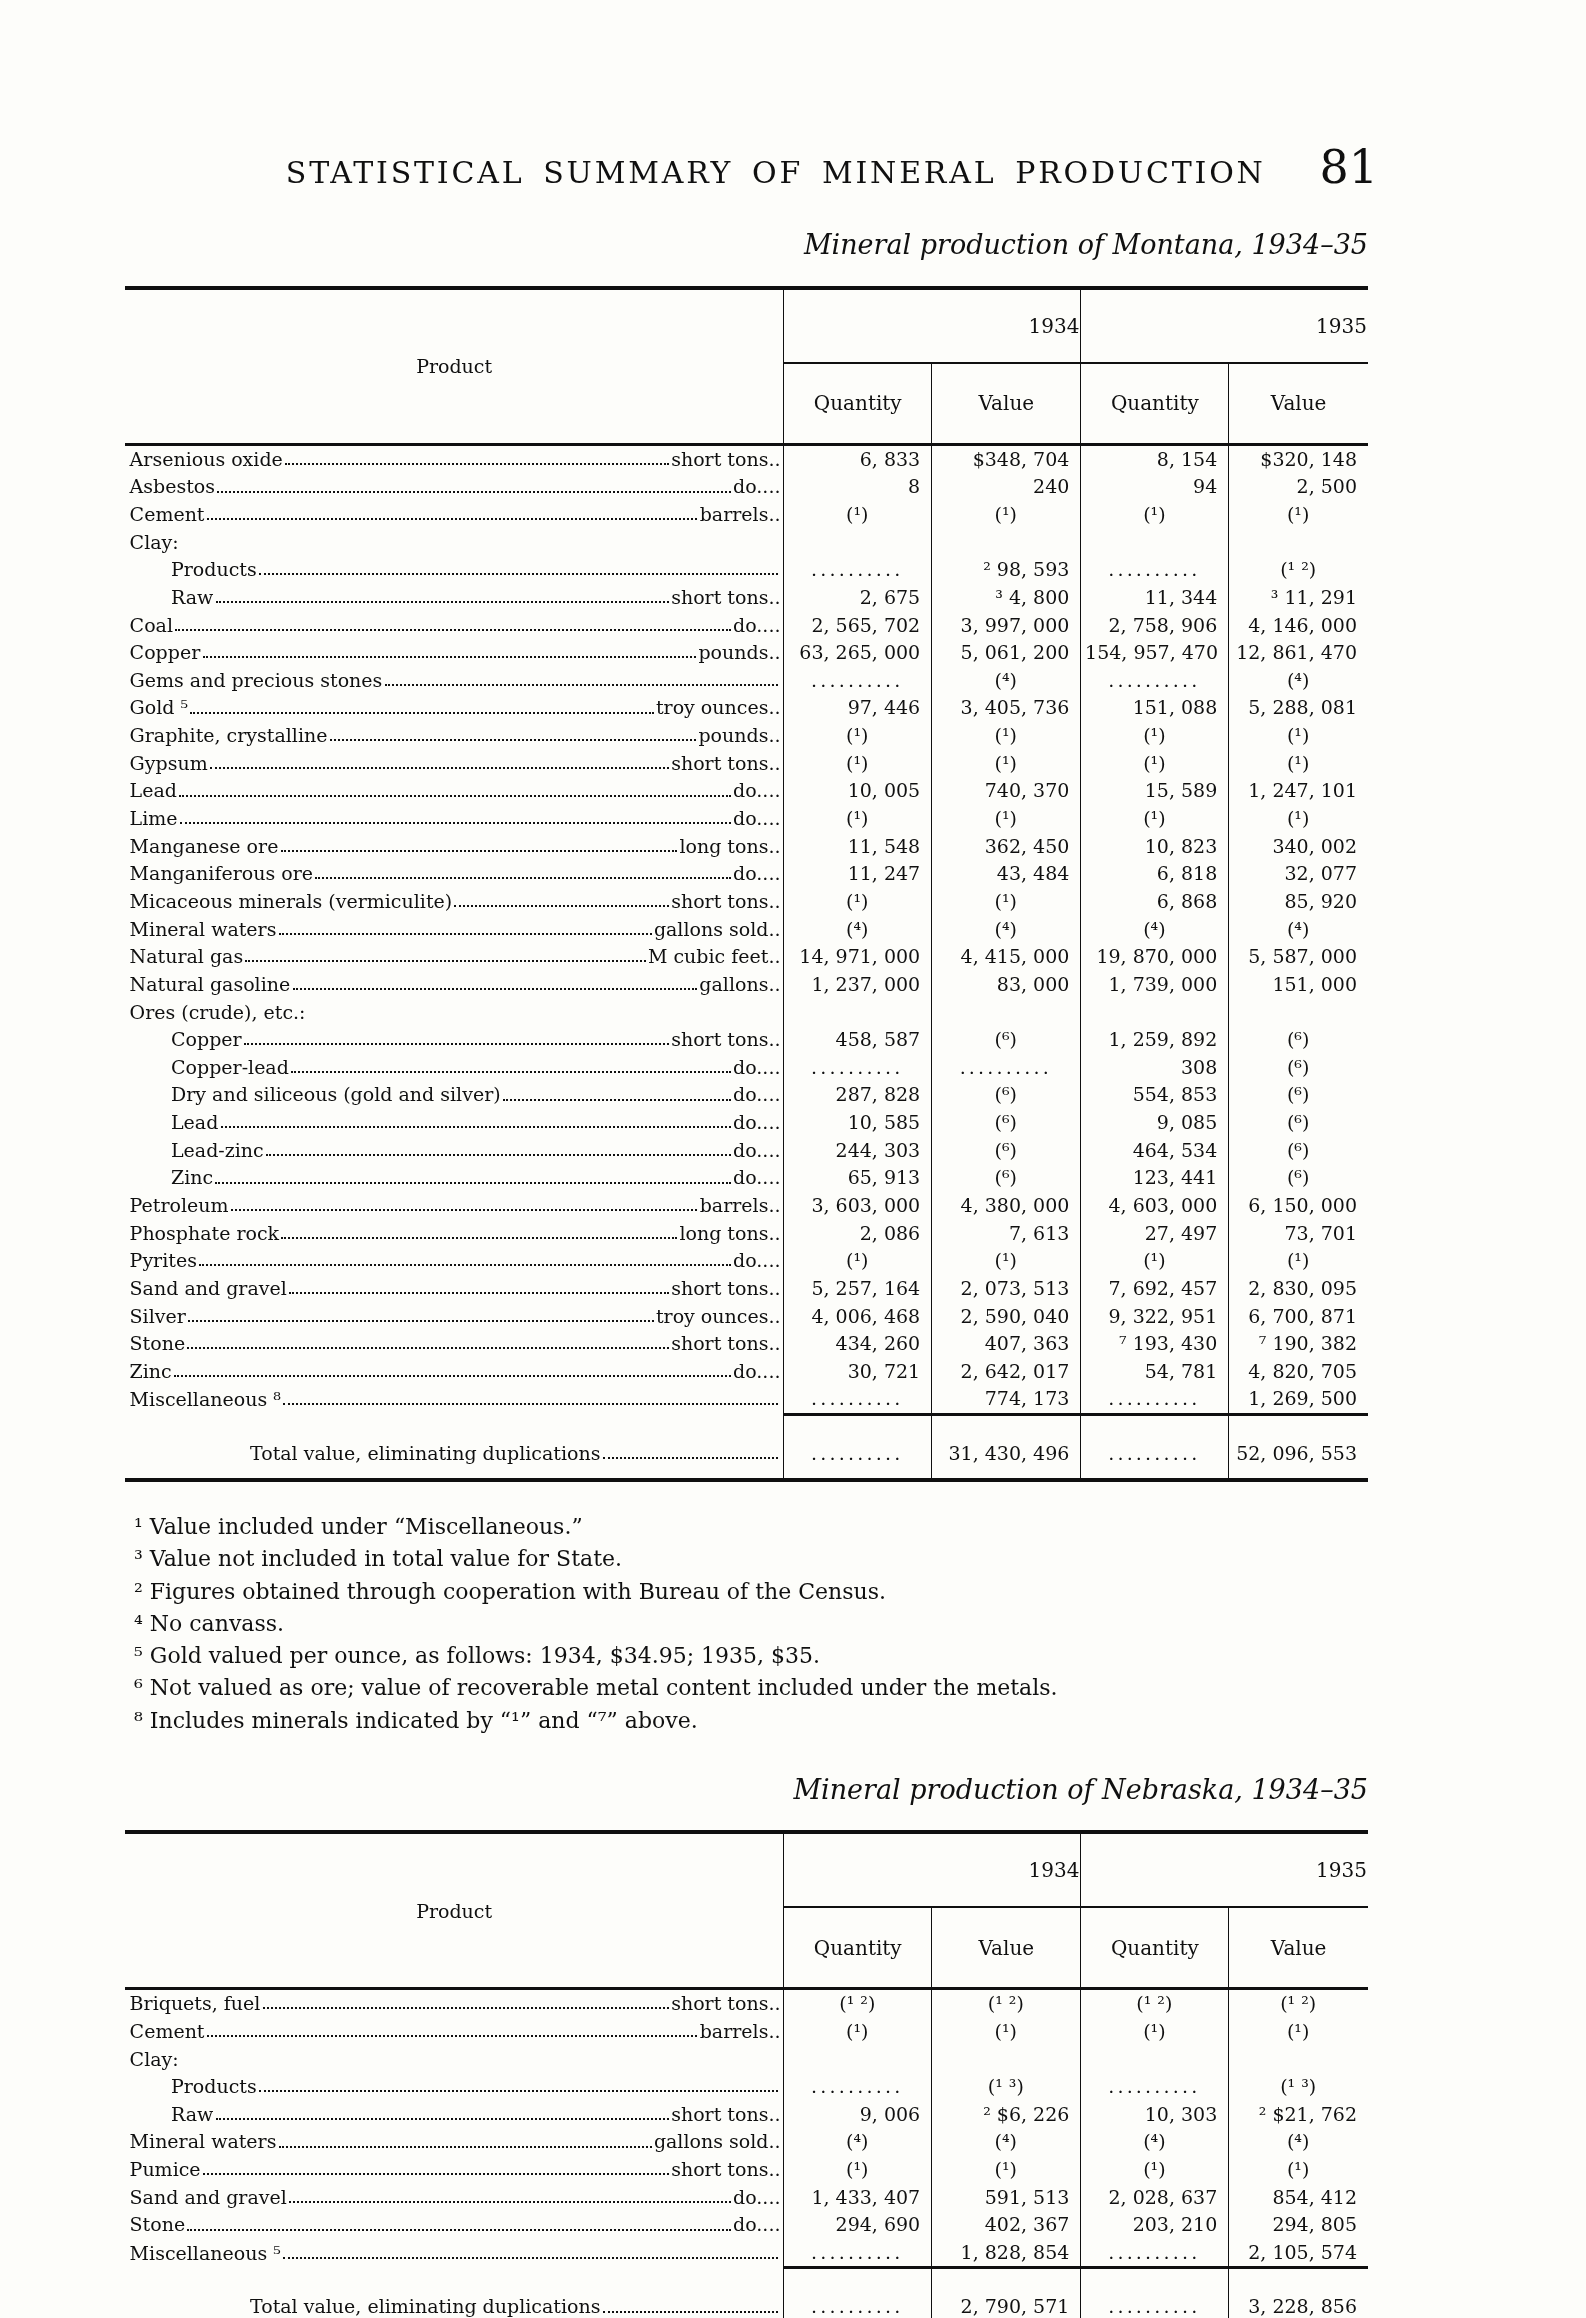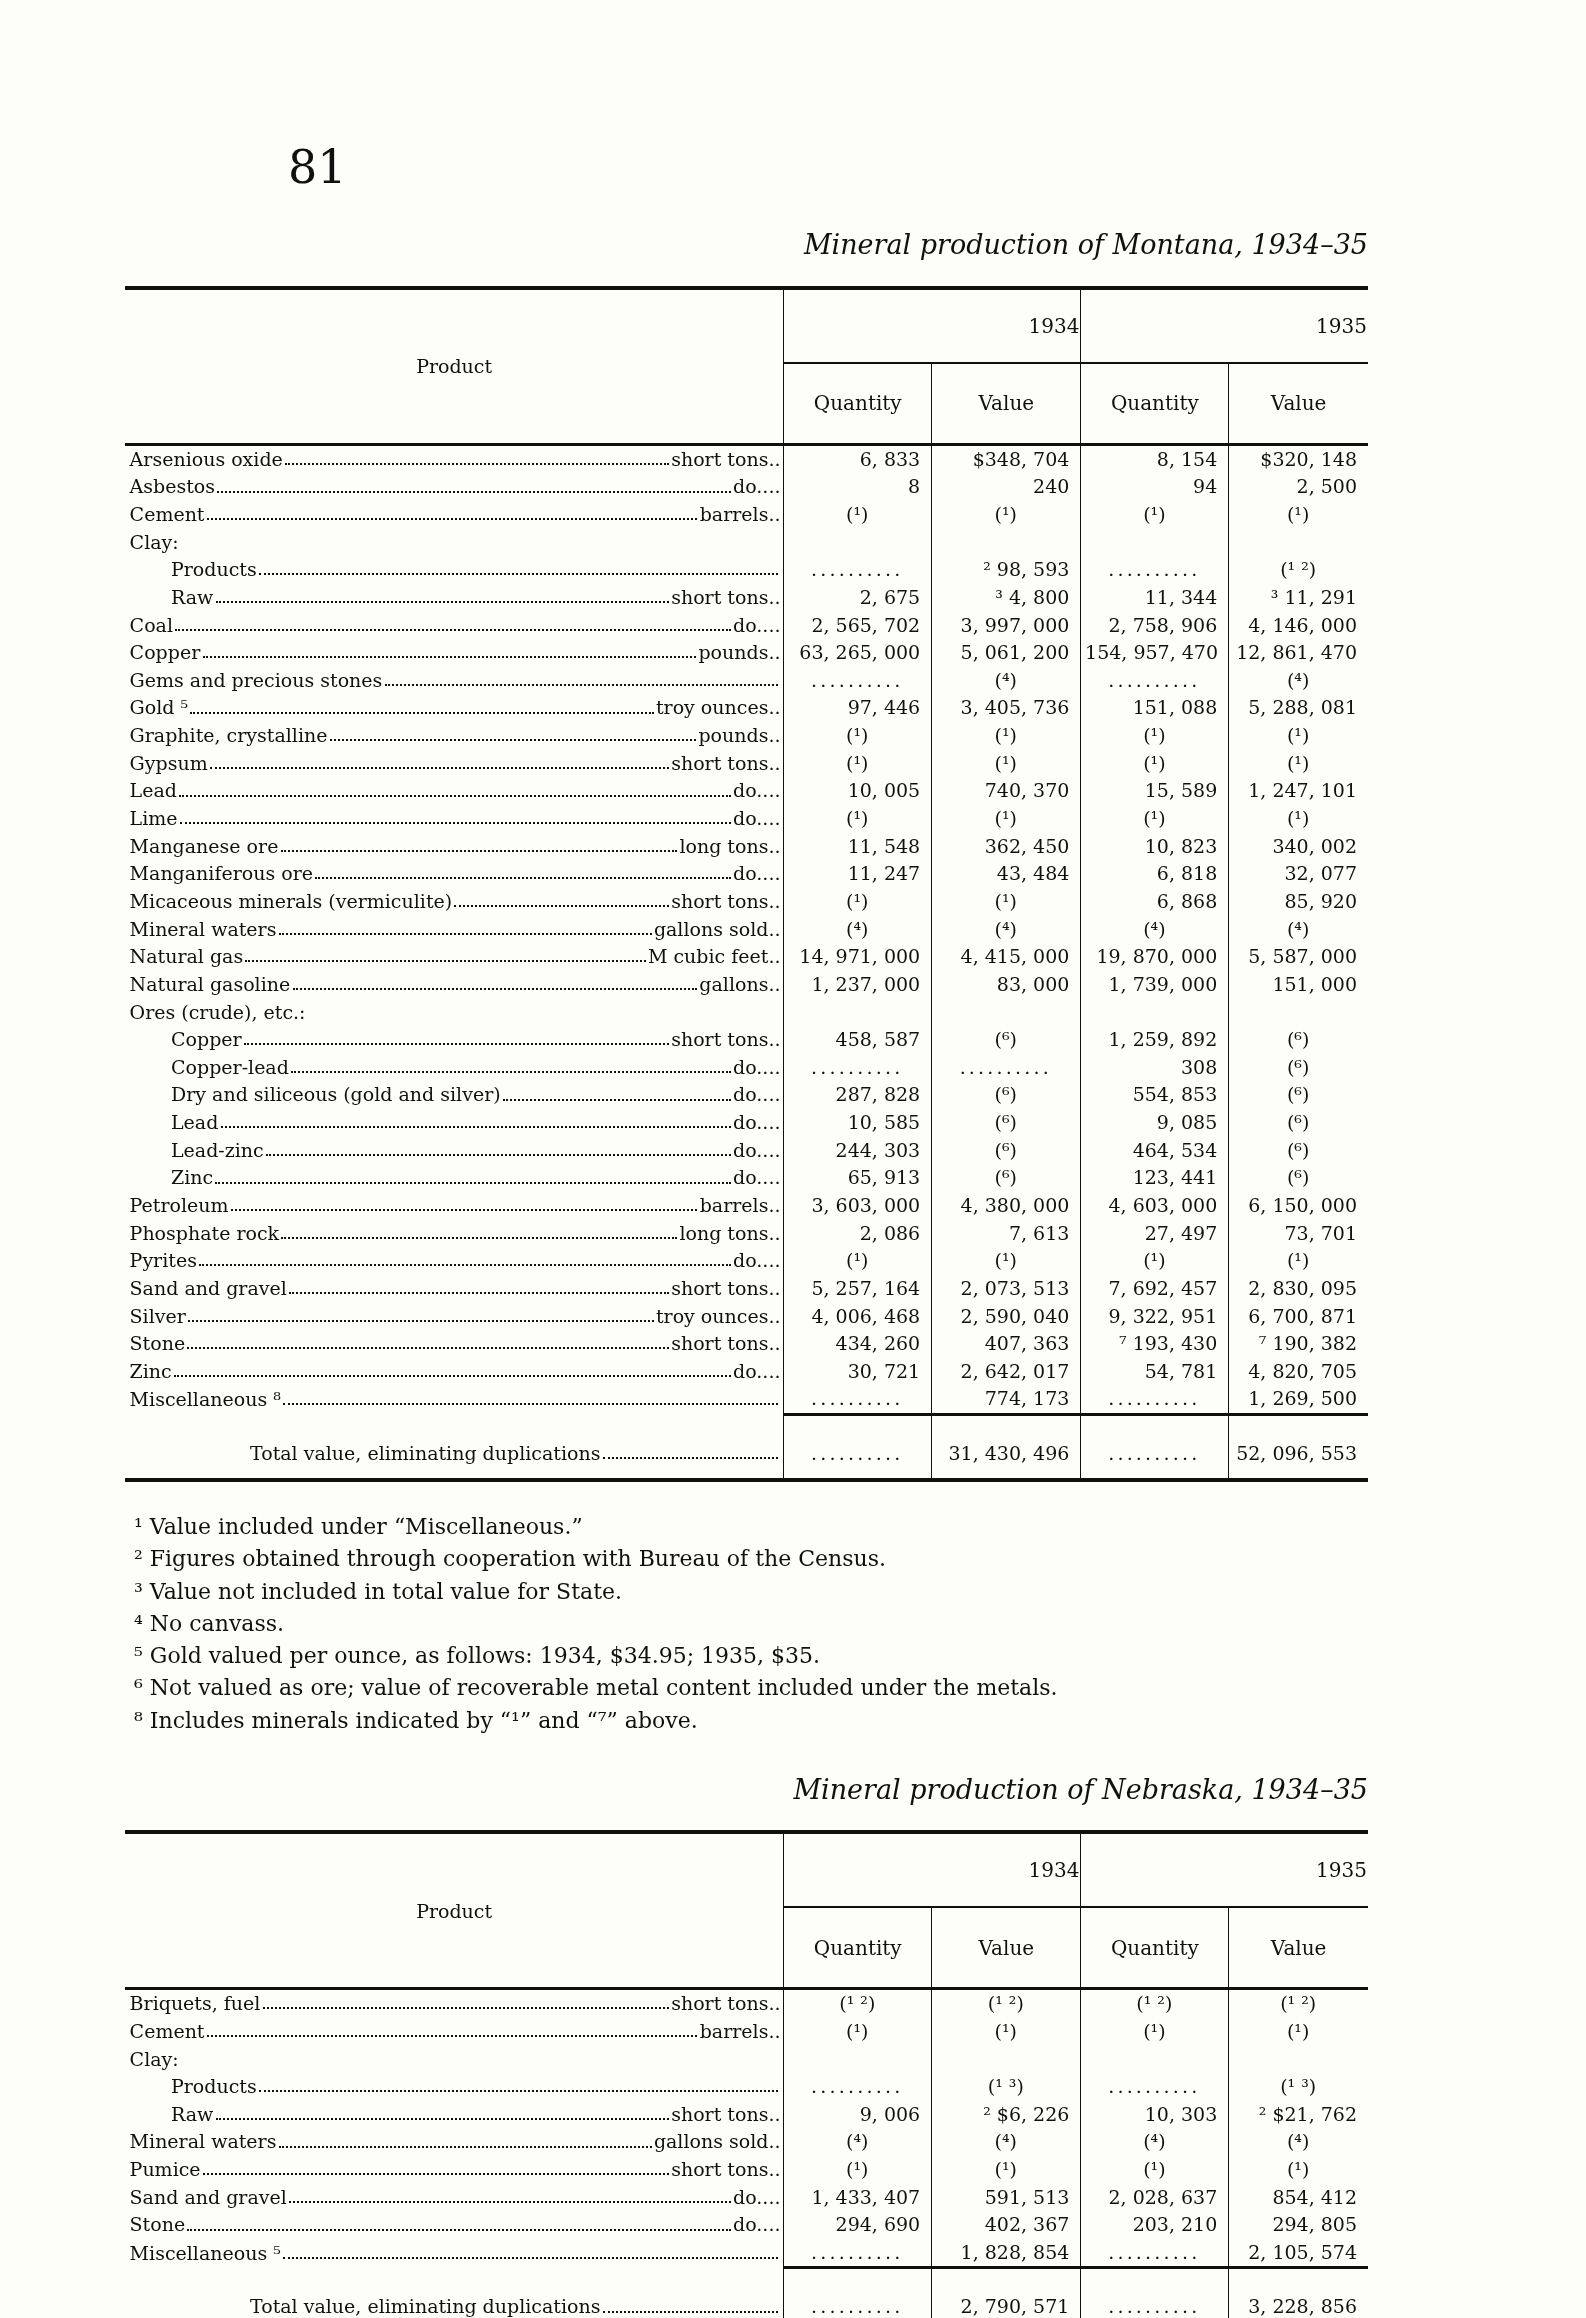--- a/index.html
+++ b/index.html
@@ -79,20 +79,21 @@
 
   
   .footnotes{margin:30px 8px 0 134px;font-size:22px;line-height:1.32;}
   .footnotes p{margin:0 0 3.2px 0;}
 </style>
 </head>
 <body>
 
 <div class="page">
   <div class="running-head">
+    <div class="head-title">STATISTICAL SUMMARY OF MINERAL PRODUCTION</div>
     <div class="page-num">81</div>
   </div>
   <div id="tables-root">
       <div class="table-title">Mineral production of Montana, 1934–35</div>
       <table class="data">
         <colgroup>
           <col style="width: 53%;">
           <col style="width: 11.9%;">
           <col style="width: 12%;">
           <col style="width: 11.9%;">
@@ -576,22 +577,22 @@
             </td>
             <td class="cell dash">..........</td>
             <td class="cell">31, 430, 496</td>
             <td class="cell dash">..........</td>
             <td class="cell">52, 096, 553</td>
           </tr>
         </tbody>
       </table>
       <div class="footnotes">
         <p>¹ Value included under “Miscellaneous.”</p>
+        <p>³ Value not included in total value for State.</p>
         <p>² Figures obtained through cooperation with Bureau of the Census.</p>
-        <p>³ Value not included in total value for State.</p>
         <p>⁴ No canvass.</p>
         <p>⁵ Gold valued per ounce, as follows: 1934, $34.95; 1935, $35.</p>
         <p>⁶ Not valued as ore; value of recoverable metal content included under the metals.</p>
         <p>⁸ Includes minerals indicated by “¹” and “⁷” above.</p>
       </div>
       <div class="table-title">Mineral production of Nebraska, 1934–35</div>
       <table class="data">
         <colgroup>
           <col style="width: 53%;">
           <col style="width: 11.9%;">

